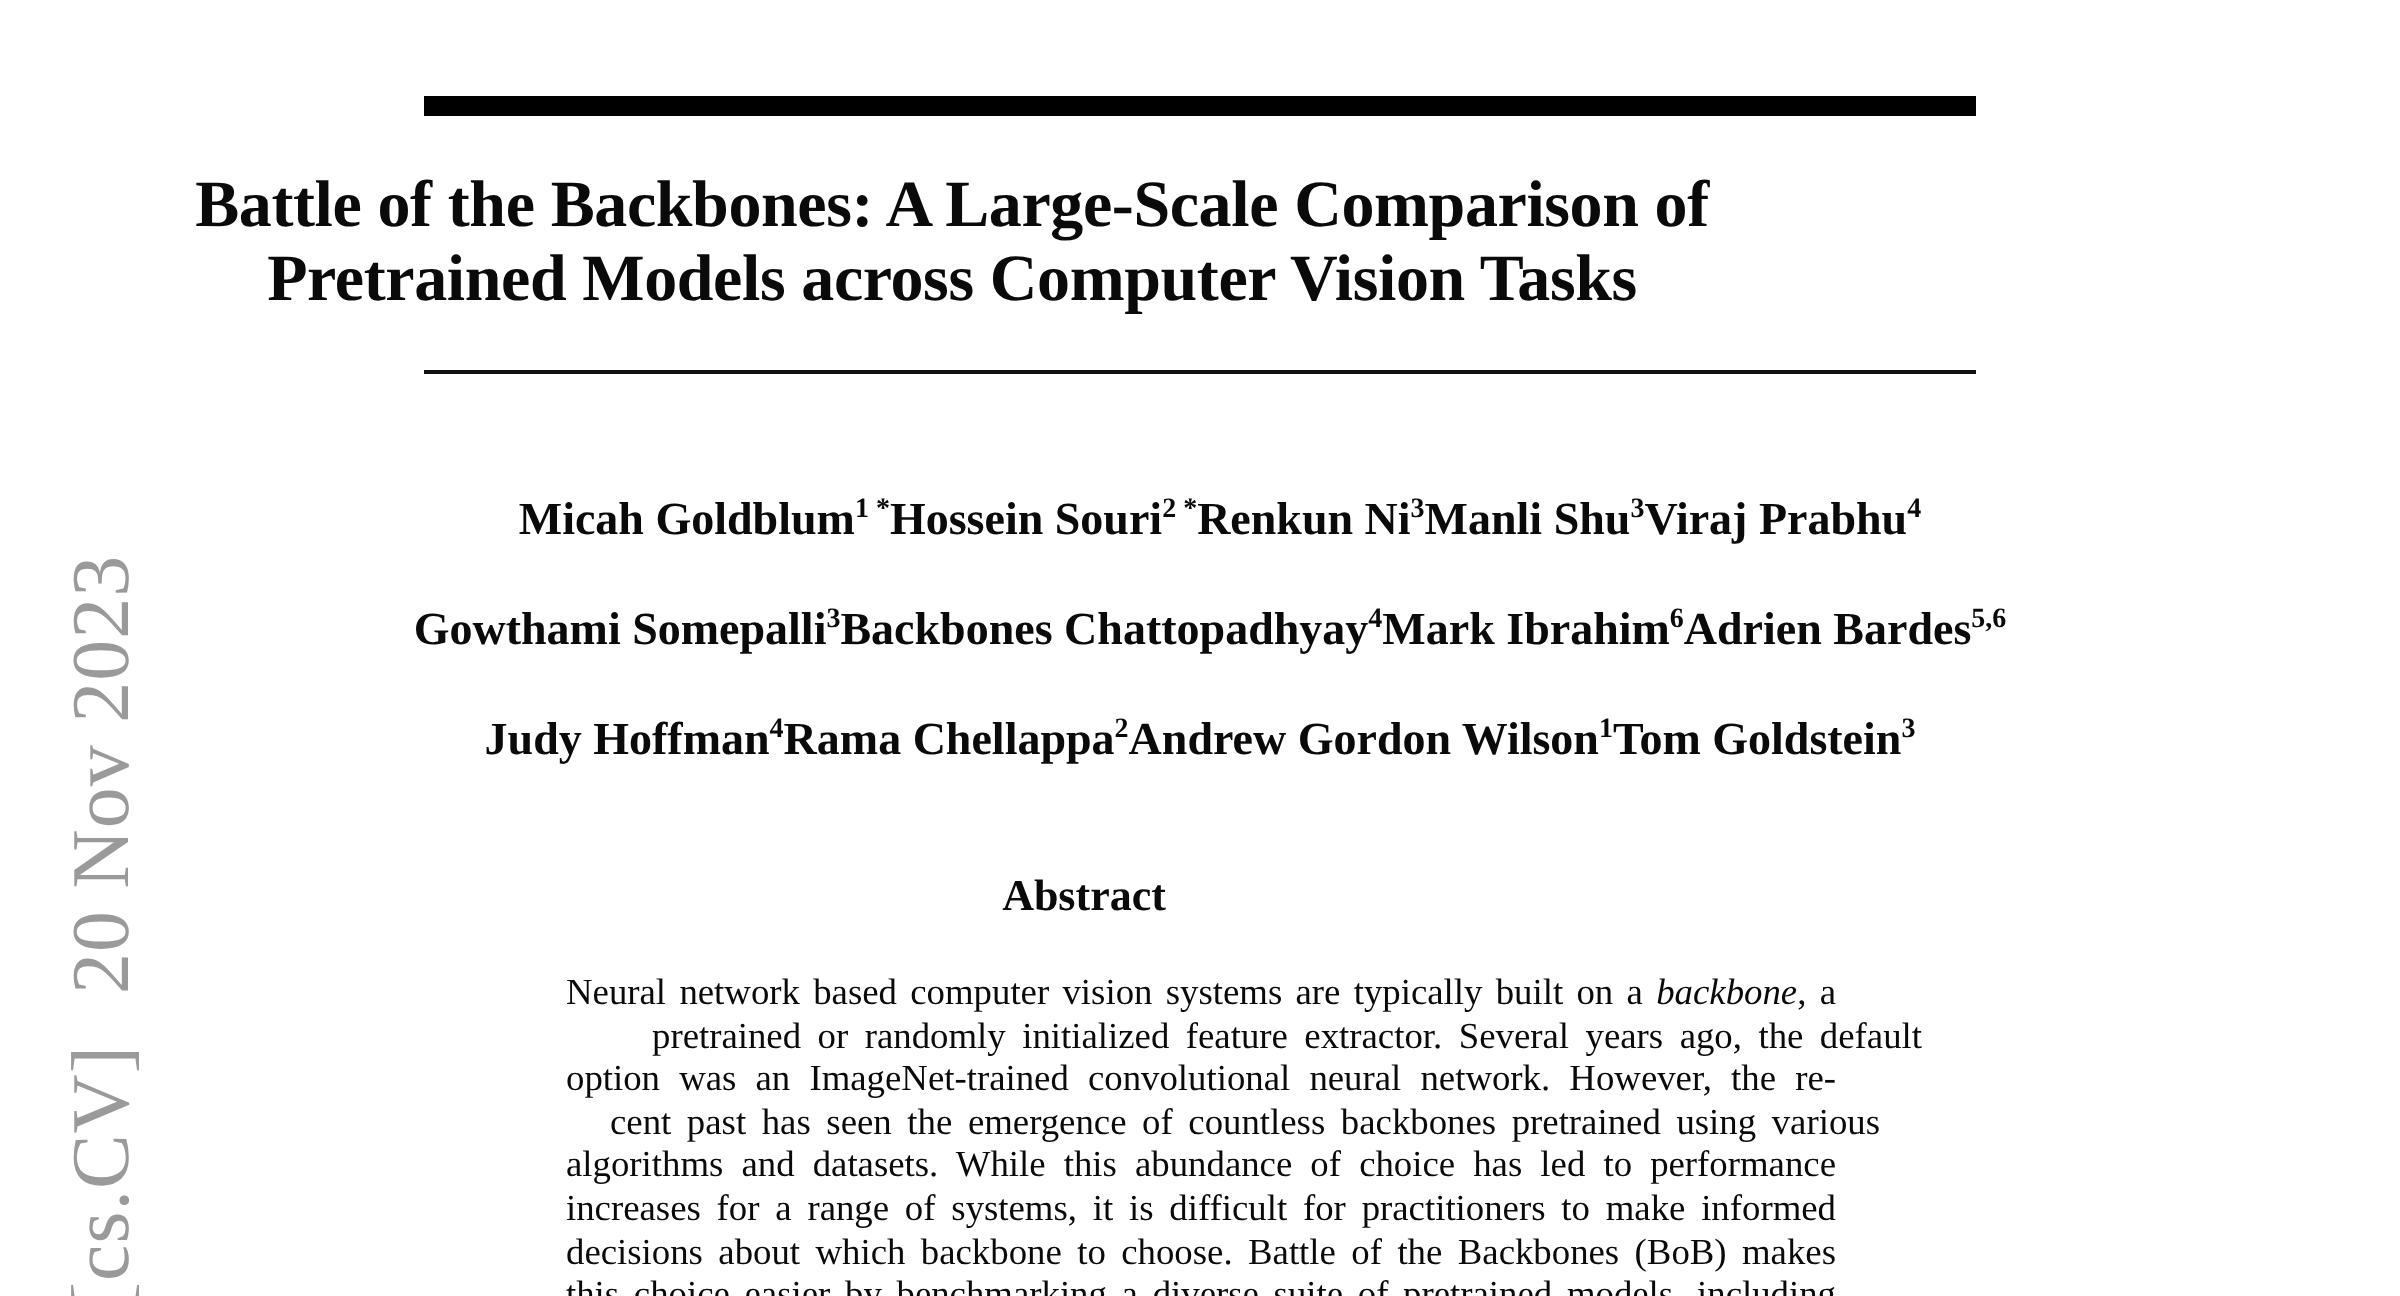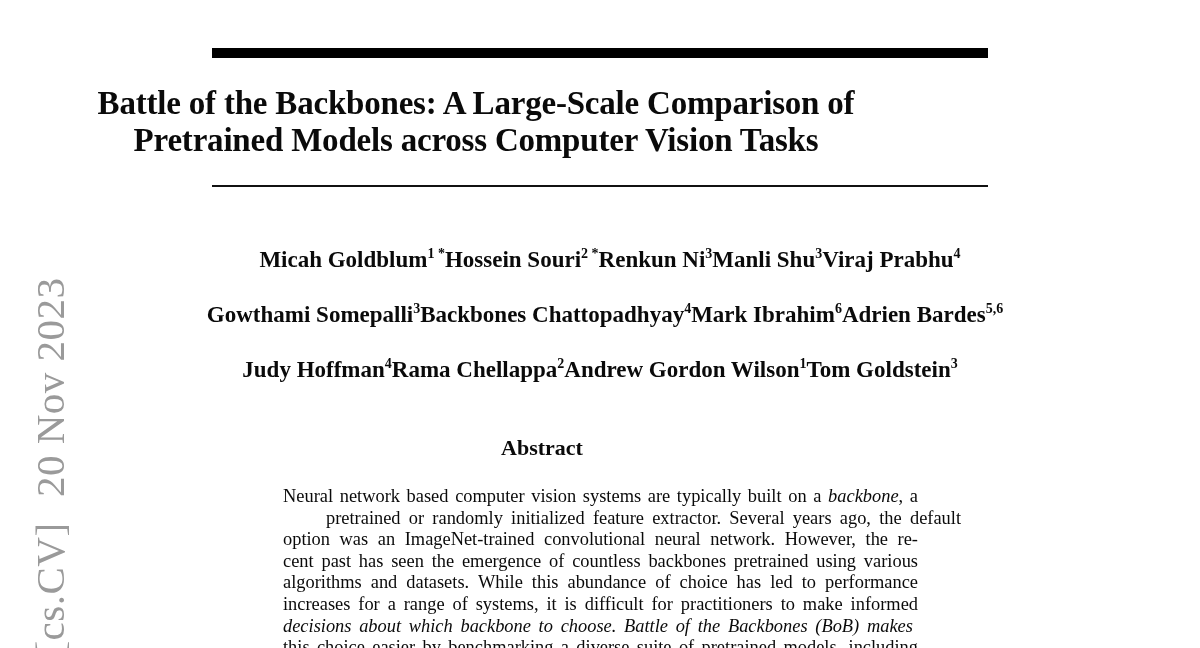--- a/index.html
+++ b/index.html
@@ -121,20 +121,20 @@
     <span class="author"><span>Andrew Gordon Wilson</span><sup>1</sup></span>
     <span class="author"><span>Tom Goldstein</span><sup>3</sup></span>
   </div>
 
   <div class="abstract-heading">Abstract</div>
 
   <div class="abstract-body">
     <span class="abs-line" style="display: block; word-spacing: 2.05729px;"><span>Neural network based computer vision systems are typically built on a </span><span class="italic">backbone</span><span>, a</span></span>
     <span class="abs-line" style="display: block; word-spacing: 3.65469px; margin-left: 43px;">pretrained or randomly initialized feature extractor. Several years ago, the default</span>
     <span class="abs-line" style="display: block; word-spacing: 4.98785px;">option was an ImageNet-trained convolutional neural network. However, the re-</span>
-    <span class="abs-line" style="display: block; word-spacing: 3.20739px;">cent past has seen the emergence of countless backbones pretrained using various</span>
+    <span class="abs-line" style="display: block; word-spacing: 3.20739px; margin-left: 22px;">cent past has seen the emergence of countless backbones pretrained using various</span>
     <span class="abs-line" style="display: block; word-spacing: 4.46165px;">algorithms and datasets. While this abundance of choice has led to performance</span>
     <span class="abs-line" style="display: block; word-spacing: 3.30168px;">increases for a range of systems, it is difficult for practitioners to make informed</span>
-    <span class="abs-line" style="display: block; word-spacing: 3.125px; font-style: italic;">decisions about which backbone to choose. Battle of the Backbones (BoB) makes</span>
+    <span class="abs-line" style="display: block; word-spacing: 3.125px;">decisions about which backbone to choose. Battle of the Backbones (BoB) makes</span>
     <span class="abs-line" style="display: block; word-spacing: 2.75852px;">this choice easier by benchmarking a diverse suite of pretrained models, including</span>
   </div>
 
 </div>
 
 </body></html>

